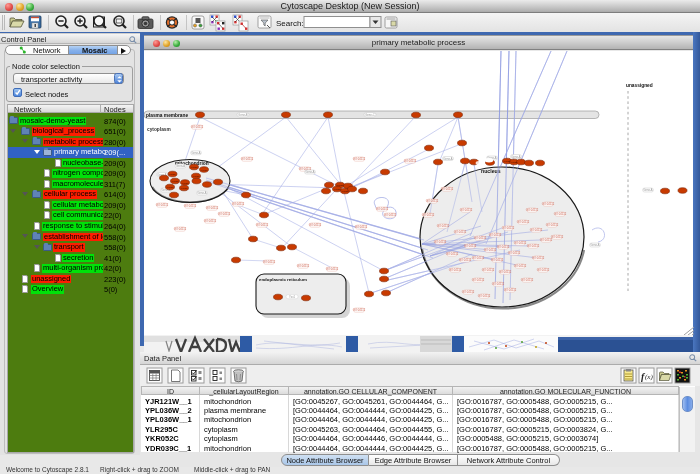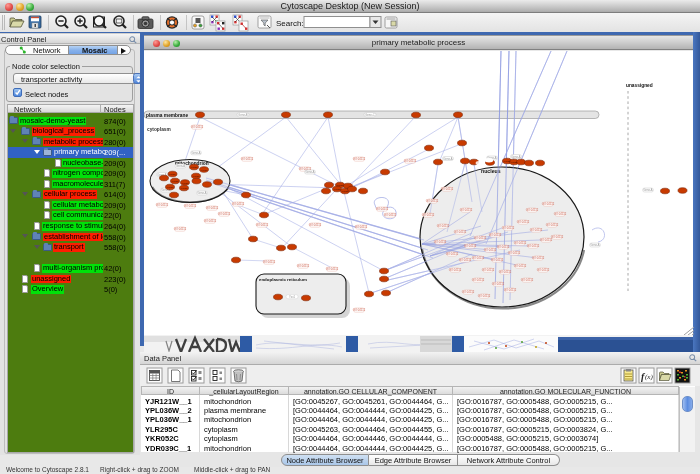--- a/index.html
+++ b/index.html
@@ -19,21 +19,21 @@
 
 #cp { left:0; top:35px; width:140px; height:420px; background:#e3e3e3; }
 #cphead { left:0; top:33px; width:140px; height:11px;
   background:linear-gradient(#f5f5f5,#d6d6d6); border-bottom:1px solid #b5b5b5; border-top:1px solid #cfcfcf;}
 #cphead span { position:absolute; left:1px; top:1px; font-size:7.5px; color:#222; line-height:9px; }
 #tabs { left:5px; top:44.5px; width:126px; height:10px; background:#fdfdfd; border:1px solid #8f8f8f; border-radius:5px; }
 #tab-mosaic { position:absolute; left:62px; top:0px; width:50px; height:8px; background:linear-gradient(#b5d2f5,#85b0ea 55%,#74a3e6); border-left:1px solid #8f8f8f; border-right:1px solid #8f8f8f; }
 #tabs .lbl { position:absolute; font-size:7.5px; color:#111; top:0.5px; }
 #grpbox { left:6px; top:66px; width:127px; height:36px; border:1px solid #9f9f9f; border-radius:3px; }
 #grplbl { left:10px; top:62px; font-size:7.5px; color:#111; background:#e3e3e3; padding:0 2px; }
-#combo { left:13px; top:73px; width:130px; height:11px; background:linear-gradient(#ffffff,#e9e9e9); border:1px solid #909090; border-radius:3px; }
+#combo { left:13px; top:73px; width:111px; height:11px; background:linear-gradient(#ffffff,#e9e9e9); border:1px solid #909090; border-radius:3px; }
 #combo span { font-size:7.5px; color:#111; position:absolute; left:7px; top:1px; }
 #spin { position:absolute; right:0px; top:-1px; width:9px; height:11px; border-radius:2.5px; background:linear-gradient(#a7c8f2,#4f84d8); border:1px solid #4a72b8; }
 #chk { left:13px; top:88px; width:9px; height:9px; border-radius:2px; background:linear-gradient(#9ec4f0,#4d86dc); border:1px solid #3e6cb8; }
 #chklbl { left:25px; top:89.5px; font-size:7.5px; color:#111; }
 
 #treehead { left:7px; top:104px; width:127px; height:9px; background:linear-gradient(#f4f4f4,#d8d8d8); border:1px solid #a9a9a9; }
 #treehead span { font-size:7.5px; color:#222; position:absolute; top:0px; }
 #treebox { left:7px; top:113px; width:127px; height:340px; background:#4d7c0f; border:1px solid #a9a9a9; border-top:none; overflow:hidden; }
 .trow { position:absolute; left:0; width:126px; height:10.55px; font-size:7.5px; }
 .trow .chip { position:absolute; top:1px; height:8.5px; line-height:8.5px; padding:0 1px; color:#000; white-space:nowrap; overflow:hidden; }
@@ -296,20 +296,25 @@
       <div class="arr" style="left:14px;"></div>
       <div class="fold" style="left:24px;"></div>
       <span class="chip red" style="left:35px;max-width:60px;">establishment of lo</span>
       <span class="cnt">558(0)</span>
     </div>
   <div class="trow" style="top:129.10000000000002px;">
       <div class="arr" style="left:26px;"></div>
       <div class="fold" style="left:35px;"></div>
       <span class="chip red" style="left:45px;max-width:50px;">transport</span>
       <span class="cnt">558(0)</span>
+    </div>
+  <div class="trow" style="top:139.65px;">
+      <div class="file" style="left:47px;"></div>
+      <span class="chip grn" style="left:54px;max-width:41px;">secretion</span>
+      <span class="cnt">41(0)</span>
     </div>
   <div class="trow" style="top:150.20000000000002px;">
       <div class="file" style="left:26px;"></div>
       <span class="chip grn" style="left:34px;max-width:61px;">multi-organism pro</span>
       <span class="cnt">42(0)</span>
     </div>
   <div class="trow" style="top:160.75px;">
       <div class="file" style="left:14px;"></div>
       <span class="chip red" style="left:23px;max-width:72px;">unassigned</span>
       <span class="cnt">223(0)</span>

